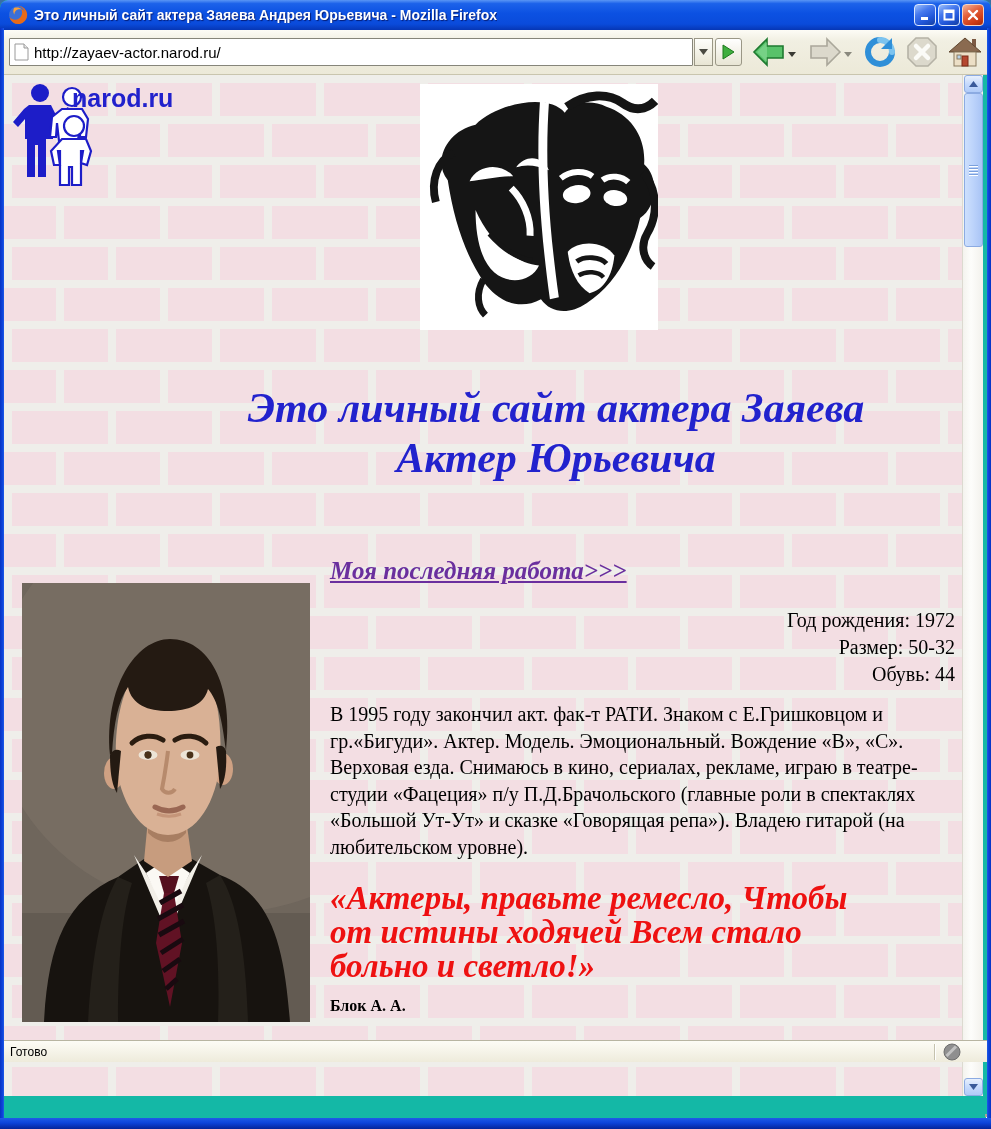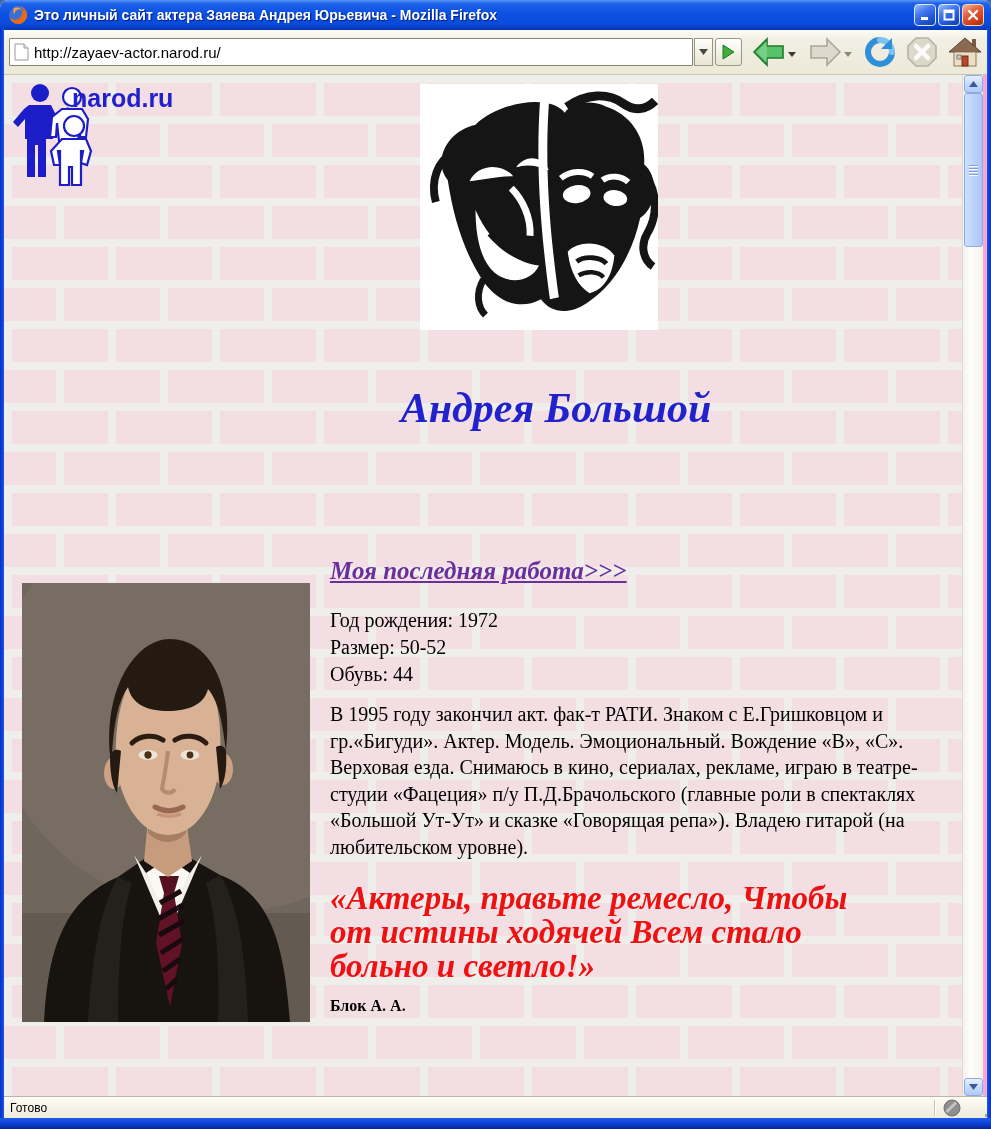--- a/index.html
+++ b/index.html
@@ -1,21 +1,21 @@
 <!DOCTYPE html>
 <html><head>
 <meta charset="utf-8">
 <style>
   * { box-sizing: border-box; margin: 0; padding: 0; }
   html,body { width: 991px; height: 1129px; }
   body { font-family: "Liberation Sans", sans-serif; background:#3a6ea5; }
 
   .window {
     position: relative; width: 991px; height: 1129px;
-    border-radius: 8px 8px 0 0; overflow: hidden; background:#f9a8d4;
+    border-radius: 8px 8px 0 0; overflow: hidden; background:#14b8a6;
   }
 
   
   .titlebar {
     position:absolute; left:0; top:0; width:991px; height:30px;
     background: linear-gradient(180deg,#5a96f5 0%,#1c62ea 12%,#0c51e2 45%,#0a4bdb 80%,#0636b5 100%);
     border-radius:8px 8px 0 0;
     display:flex; align-items:center; padding:0 8px;
   }
   .titlebar .ttl {
@@ -73,21 +73,21 @@
     font-size:42px; line-height:50px; color:#2222cd;
   }
 
   .photo { position:absolute; left:18px; top:508px; width:288px; height:439px; }
 
   .rightcol { position:absolute; left:326px; top:482px; width:625px; font-family:"Liberation Serif",serif; color:#000; }
   .lastwork {
     display:inline-block; color:#6a2f9e; font-weight:bold; font-style:italic;
     font-size:25px; text-decoration:underline; cursor:pointer;
   }
-  .details { margin-top:22px; font-size:20px; line-height:27px; }
+  .details { margin-top:22px; font-size:20px; line-height:27px;text-align:right; }
   .bio { margin-top:13px; font-size:20px; line-height:26.5px; width:625px; }
   .quote {
     margin-top:21px; width:560px; color:#ee1111; font-weight:bold; font-style:italic;
     font-size:33px; line-height:34px;
   }
   .author { margin-top:14px; font-size:16px; font-weight:bold; }
 
   
   .scrollbar {
     position:absolute; left:962px; top:75px; width:21px; height:1021px;
@@ -104,21 +104,21 @@
   .thumb {
     position:absolute; left:1px; top:18px; width:19px; height:154px; border-radius:3px;
     border:1px solid #8cabe2; background:linear-gradient(90deg,#cde0fd 0%,#bcd3fb 50%,#a9c4f5 100%);
     display:flex; align-items:center; justify-content:center;
   }
   .grip { display:flex; flex-direction:column; gap:2px; }
   .grip i { display:block; width:9px; height:1px; background:#7ba0dc; box-shadow:0 1px 0 #fff; }
 
   
   .statusbar {
-    position:absolute; left:4px; top:1096px; width:983px; height:22px;
+    position:absolute; left:4px; top:1040px; width:983px; height:22px;
     background:linear-gradient(180deg,#fdfcf6,#eeebdb);
     border-top:1px solid #b8b5a2; display:flex; align-items:center;
   }
   .statusbar .stext { font-size:12px; color:#000; margin-left:6px; flex:1; }
   .statusbar .sep { width:1px; height:16px; background:#c5c2ae; box-shadow:1px 0 0 #fff; margin-right:8px; }
   .borders { position:absolute; pointer-events:none; }
   .b-left  { left:0; top:28px; width:4px; height:1101px; background:linear-gradient(90deg,#0733c3,#0d43da 60%,#1e5be8); }
   .b-right { left:987px; top:28px; width:4px; height:1101px; background:linear-gradient(90deg,#1e5be8,#0d43da 40%,#0733c3); }
   .b-bottom{ left:0; top:1118px; width:991px; height:11px; background:linear-gradient(180deg,#1e5be8,#0d43da 45%,#05249a); }
 
@@ -255,21 +255,22 @@
         <path d="M158 178 C166 172 182 173 188 180" stroke="#151515" stroke-width="5" fill="none"></path>
         <path d="M160 192 C168 187 180 188 185 194" stroke="#151515" stroke-width="4.5" fill="none"></path>
         <path d="M148 22 C168 8 190 8 204 18 C216 27 228 25 237 16" stroke="#151515" stroke-width="9" fill="none"></path>
         <path d="M225 88 C239 104 241 130 229 150 C222 162 225 176 235 183" stroke="#151515" stroke-width="8" fill="none"></path>
         <path d="M34 68 C18 76 10 96 16 118" stroke="#151515" stroke-width="8" fill="none"></path>
         <path d="M64 196 C56 210 58 224 66 232" stroke="#151515" stroke-width="7" fill="none"></path>
       </svg>
     </div>
 
     <div class="heading">
-      <div>Андрея Большой</div>
+      <div>Это личный сайт актера Заяева</div>
+      <div>Актер Юрьевича</div>
     </div>
 
     <div class="photo">
       <svg width="288" height="439" viewBox="0 0 288 439">
         <rect width="288" height="439" fill="#6f665c"></rect>
         <ellipse cx="200" cy="120" rx="230" ry="210" fill="#7d7368" opacity=".55"></ellipse>
         <rect y="330" width="288" height="109" fill="#585047" opacity=".5"></rect>
         <path d="M22 439 C26 362 44 316 96 294 L122 276 L170 276 L198 292 C250 312 262 362 268 439 Z" fill="#17130f"></path>
         <path d="M96 294 C80 320 70 370 66 439 L96 439 C96 380 100 330 110 300 Z" fill="#24201a"></path>
         <path d="M198 292 C216 320 224 372 226 439 L196 439 C198 380 194 332 184 300 Z" fill="#24201a"></path>
@@ -303,21 +304,21 @@
         <path d="M146 168 C144 184 142 196 140 206 C143 211 150 211 153 206" stroke="#b78a6c" stroke-width="4" fill="none"></path>
         <path d="M133 224 C142 229 152 229 161 224" stroke="#9a6753" stroke-width="5" fill="none" stroke-linecap="round"></path>
         <path d="M135 231 C143 234 151 234 159 231" stroke="#c59579" stroke-width="3" fill="none"></path>
       </svg>
     </div>
 
     <div class="rightcol">
       <a class="lastwork">Моя последняя работа&gt;&gt;&gt;</a>
       <div class="details">
         <div>Год рождения: 1972</div>
-        <div>Размер: 50-52</div>
+        <div>Размер: 50-32</div>
         <div>Обувь: 44</div>
       </div>
       <div class="bio">В 1995 году закончил акт. фак-т РАТИ. Знаком с Е.Гришковцом и гр.«Бигуди». Актер. Модель. Эмоциональный. Вождение «В», «С». Верховая езда. Снимаюсь в кино, сериалах, рекламе, играю в театре-студии «Фацеция» п/у П.Д.Брачольского (главные роли в спектаклях «Большой Ут-Ут» и сказке «Говорящая репа»). Владею гитарой (на любительском уровне).</div>
       <div class="quote">«Актеры, правьте ремесло, Чтобы от истины ходячей Всем стало больно и светло!»</div>
       <div class="author">Блок А. А.</div>
     </div>
   </div>
 
   <div class="scrollbar">
     <div class="scrbtn up">

